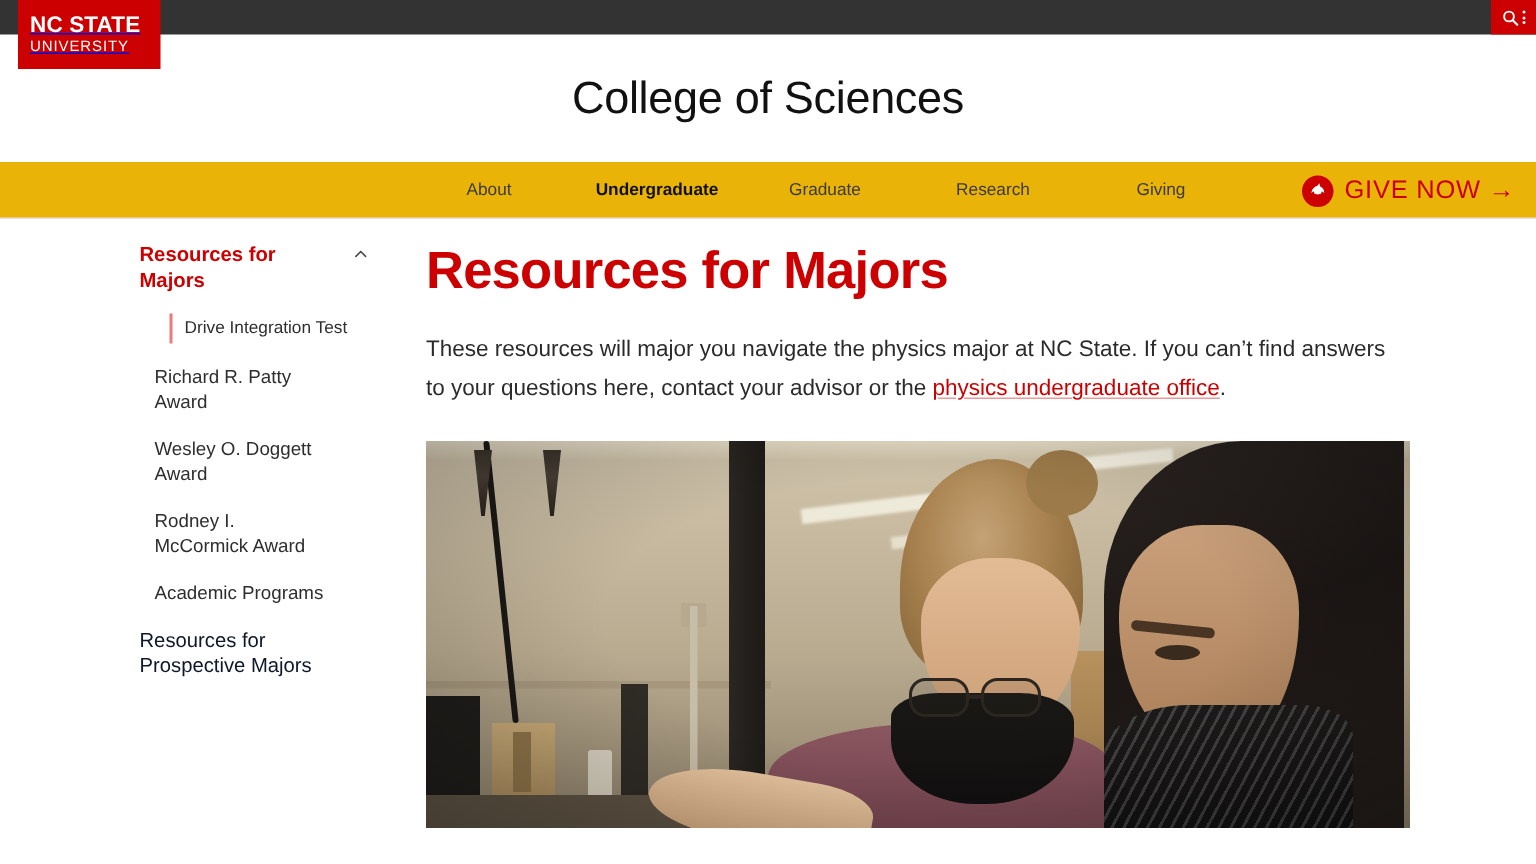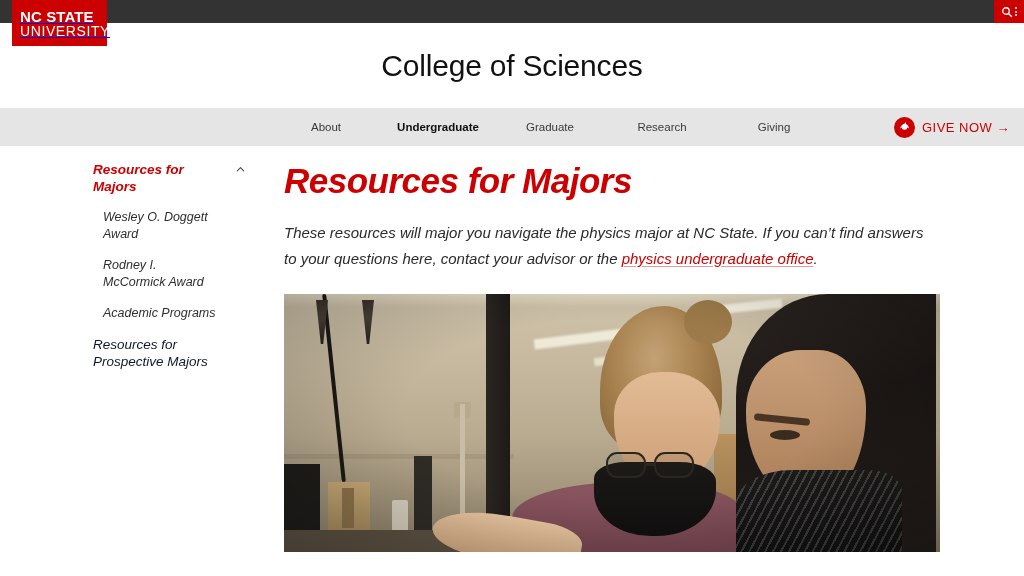--- a/index.html
+++ b/index.html
@@ -37,39 +37,39 @@
     background: #CC0000;
     z-index: 10;
     padding: 5px 8px 4px 8px;
     display: flex; flex-direction: column; justify-content: center;
   }
   .brand-l1 {
     color:#fff; font-weight:bold; font-size:15px;
     letter-spacing:0.1px; line-height:15px; white-space:nowrap;
   }
   .brand-l2 {
-    color:#fff; font-weight:normal; font-size:14px;
+    color:#fff; font-weight:normal; font-size:10px;
     letter-spacing:0.6px; line-height:15px; white-space:nowrap;
   }
 
   
   .site-title-wrap {
     position:absolute; top:23px; left:0; width:1024px; height:85px;
     display:flex; align-items:center; justify-content:center;
     background:#fff;
   }
   .site-title {
     font-size: 30px; font-weight: normal; color:#111; letter-spacing:-0.2px;
   }
 
   
   .primary-nav {
     position:absolute; top:108px; left:0; width:1024px; height:38px;
     border-bottom: 1px solid #e3e3e3;
-    background:#e5e5e5;
+    background:#eab308;
   }
   .nav-items {
     position:absolute; left:270px; top:0; height:38px;
     display:flex; align-items:center;
   }
   .nav-item {
     font-size: 11.5px; color:#3a3a3a; padding: 0 0;
     width:112px; text-align:center; cursor:pointer;
     white-space:nowrap;
   }
@@ -77,25 +77,25 @@
 
   .give-now {
     position:absolute; right: 14px; top: 0; height:38px;
     display:flex; align-items:center; gap:7px; cursor:pointer;
   }
   .wolf-badge {
     width:21px; height:21px; border-radius:50%; background:#CC0000;
     display:flex; align-items:center; justify-content:center;
   }
   .give-label {
-    color:#CC0000; font-size:13px; letter-spacing:0.5px; white-space:nowrap;
-  }
-
-  
-  .body-wrap { position:absolute; top:146px; left:0; width:1024px; height:430px;font-style:italic; }
+    color:#CC0000; font-size:17px; letter-spacing:0.5px; white-space:nowrap;
+  }
+
+  
+  .body-wrap { position:absolute; top:146px; left:0; width:1024px; height:430px; }
 
   
   .sidebar {
     position:absolute; left:0; top:0; width:268px; height:430px;
     padding: 15px 20px 0 93px;
   }
   .side-section-title {
     color:#CC0000; font-weight:bold; font-size:13.5px;
     line-height:17px; padding-right:26px; position:relative;
     cursor:pointer; margin-bottom: 14px;
@@ -354,22 +354,24 @@
           <svg width="11" height="11" viewBox="0 0 24 24">
               <polyline points="5,15 12,8 19,15" fill="none" stroke="#4a4a4a" stroke-width="2.4" stroke-linecap="round" stroke-linejoin="round"></polyline>
             </svg>
         </span>
       </div>
 
       <div class="side-sub">
 
 
         <div class="side-l2group">
+          <div class="side-l2">Drive Integration Test</div>
         </div>
 
+        <div class="side-l1">Richard R. Patty Award</div>
         <div class="side-l1">Wesley O. Doggett Award</div>
         <div class="side-l1">Rodney I. McCormick Award</div>
         <div class="side-l1">Academic Programs</div>
       </div>
 
       <div class="side-section-title" style="color:#0f172a;font-weight:normal;font-size:13.5px;">Resources for Prospective Majors</div>
 
     </nav>
 
     <main class="main">

